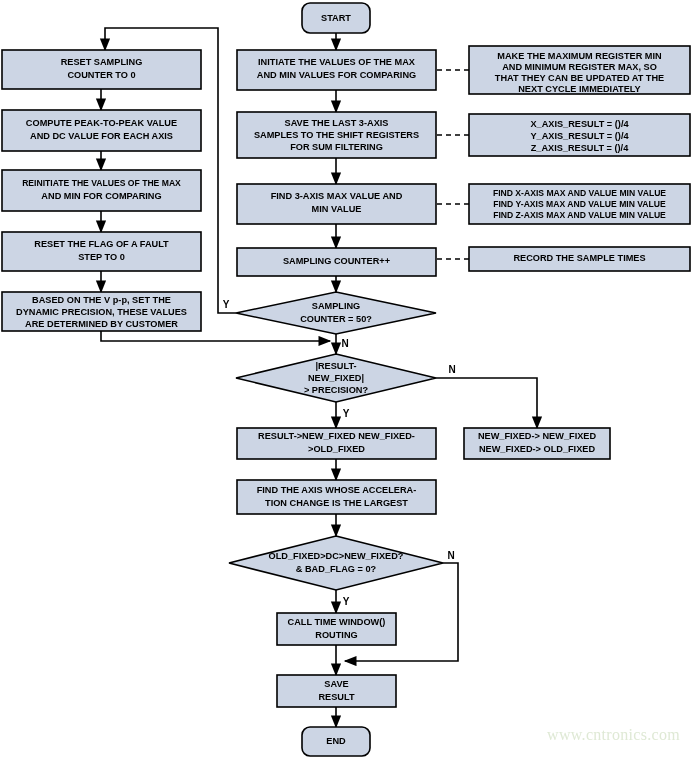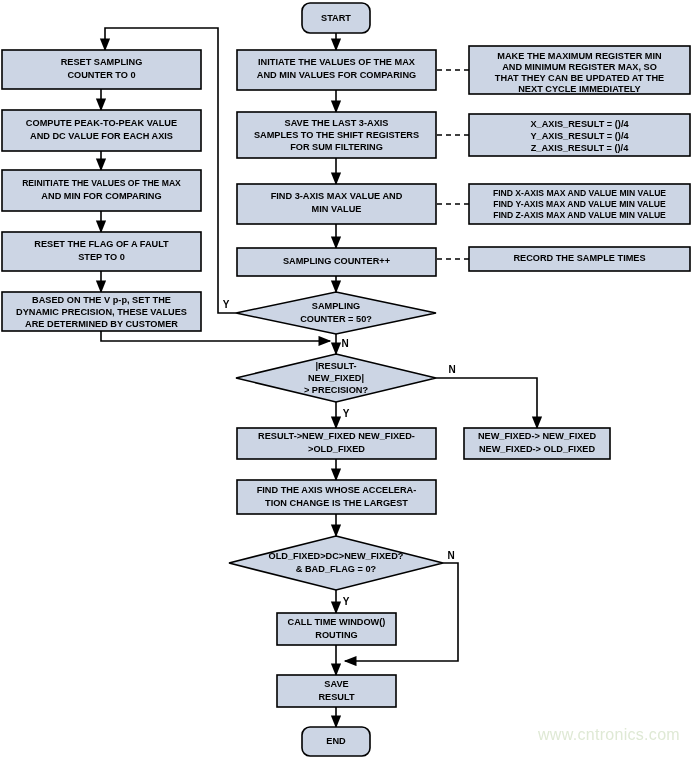--- a/index.html
+++ b/index.html
@@ -71,21 +71,21 @@
     font-size: 10px;
     font-weight: bold;
     fill: #000000;
     text-anchor: middle;
     dominant-baseline: middle;
   }
   .watermark {
     position: absolute;
     right: 12px;
     bottom: 16px;
-    font-family: Liberation Sans, sans-serif;
+    font-family: Liberation Serif, serif;
     font-size: 16px;
     color: #dfe9d5;
     letter-spacing: 0.3px;
     white-space: nowrap;
   }
 </style>
 </head>
 <body>
 
 <div id="chart-root">

